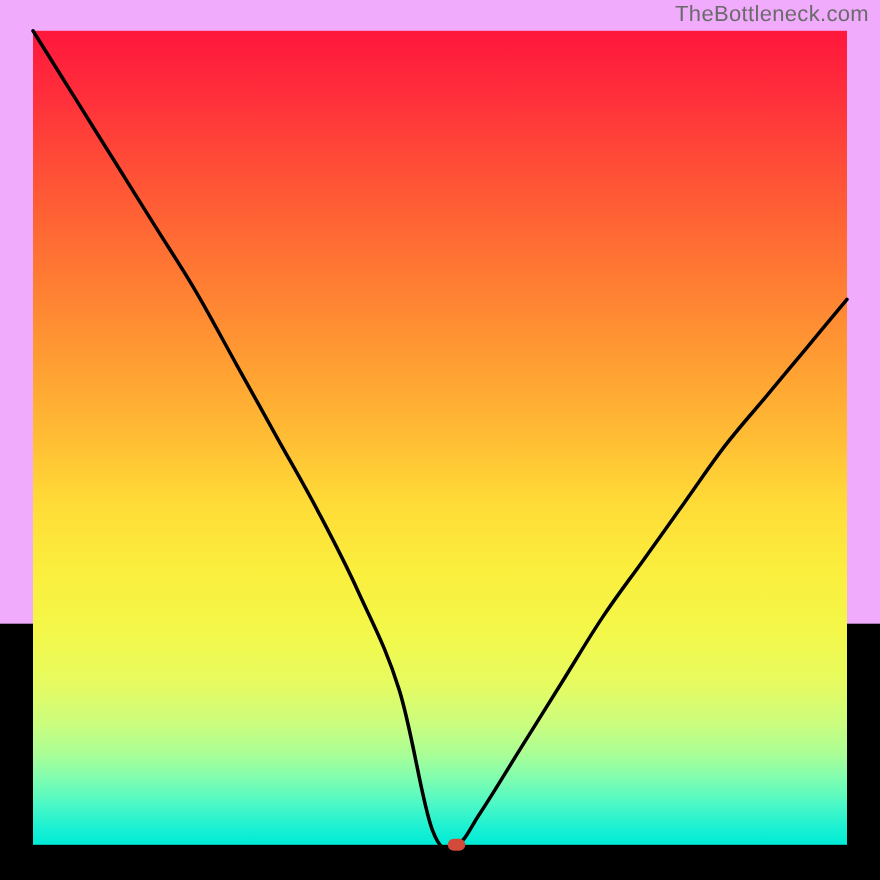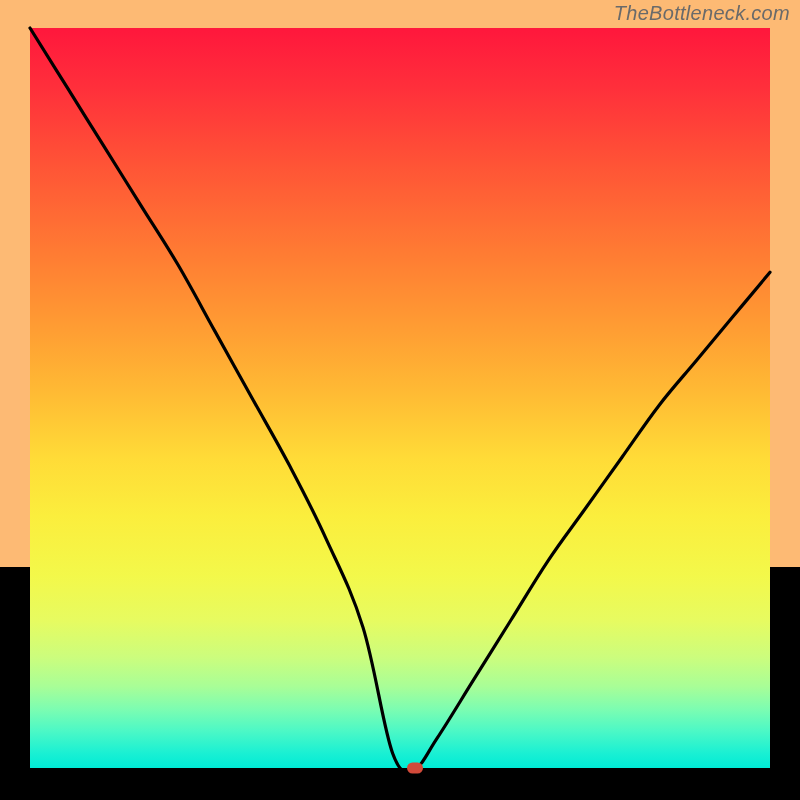--- a/index.html
+++ b/index.html
@@ -8,22 +8,21 @@
     width: 800px;
     height: 800px;
     background: #000;
     font-family: Arial, Helvetica, sans-serif;
     overflow: hidden;
   }
   .frame {
     position: relative;
     width: 800px;
     height: 567px;
-    background: #fdba74;
-    font-style: italic;
+    background: #f0abfc;
   }
   .watermark {
     position: absolute;
     top: 2px;
     right: 10px;
     color: #6a6a6a;
     font-size: 20px;
     font-weight: 500;
     letter-spacing: 0.3px;
     user-select: none;

